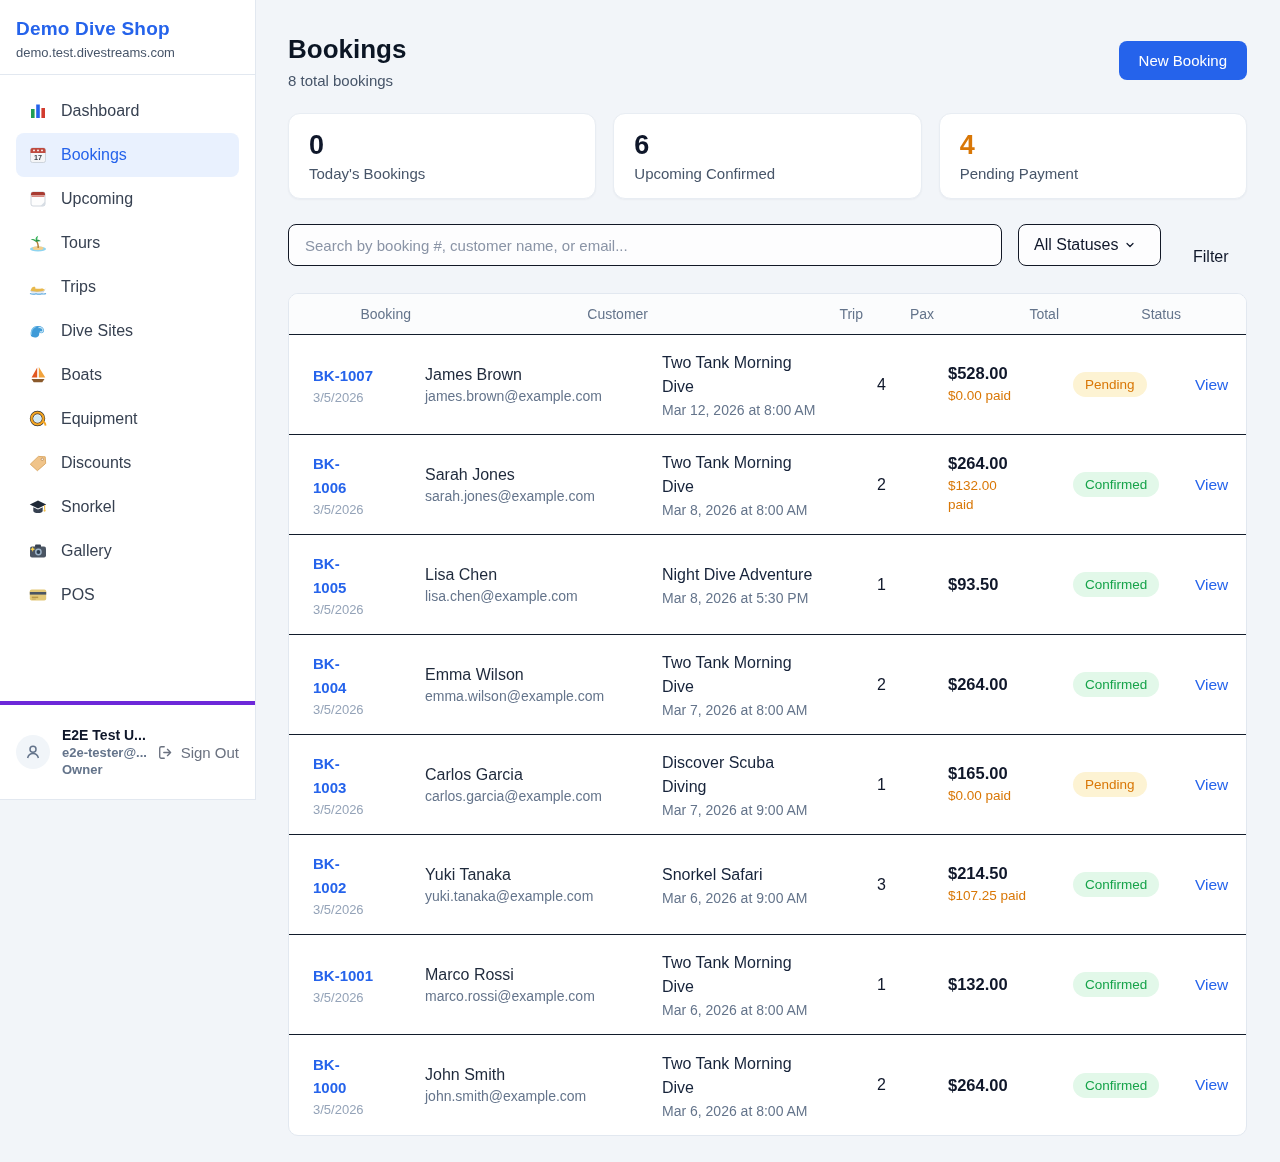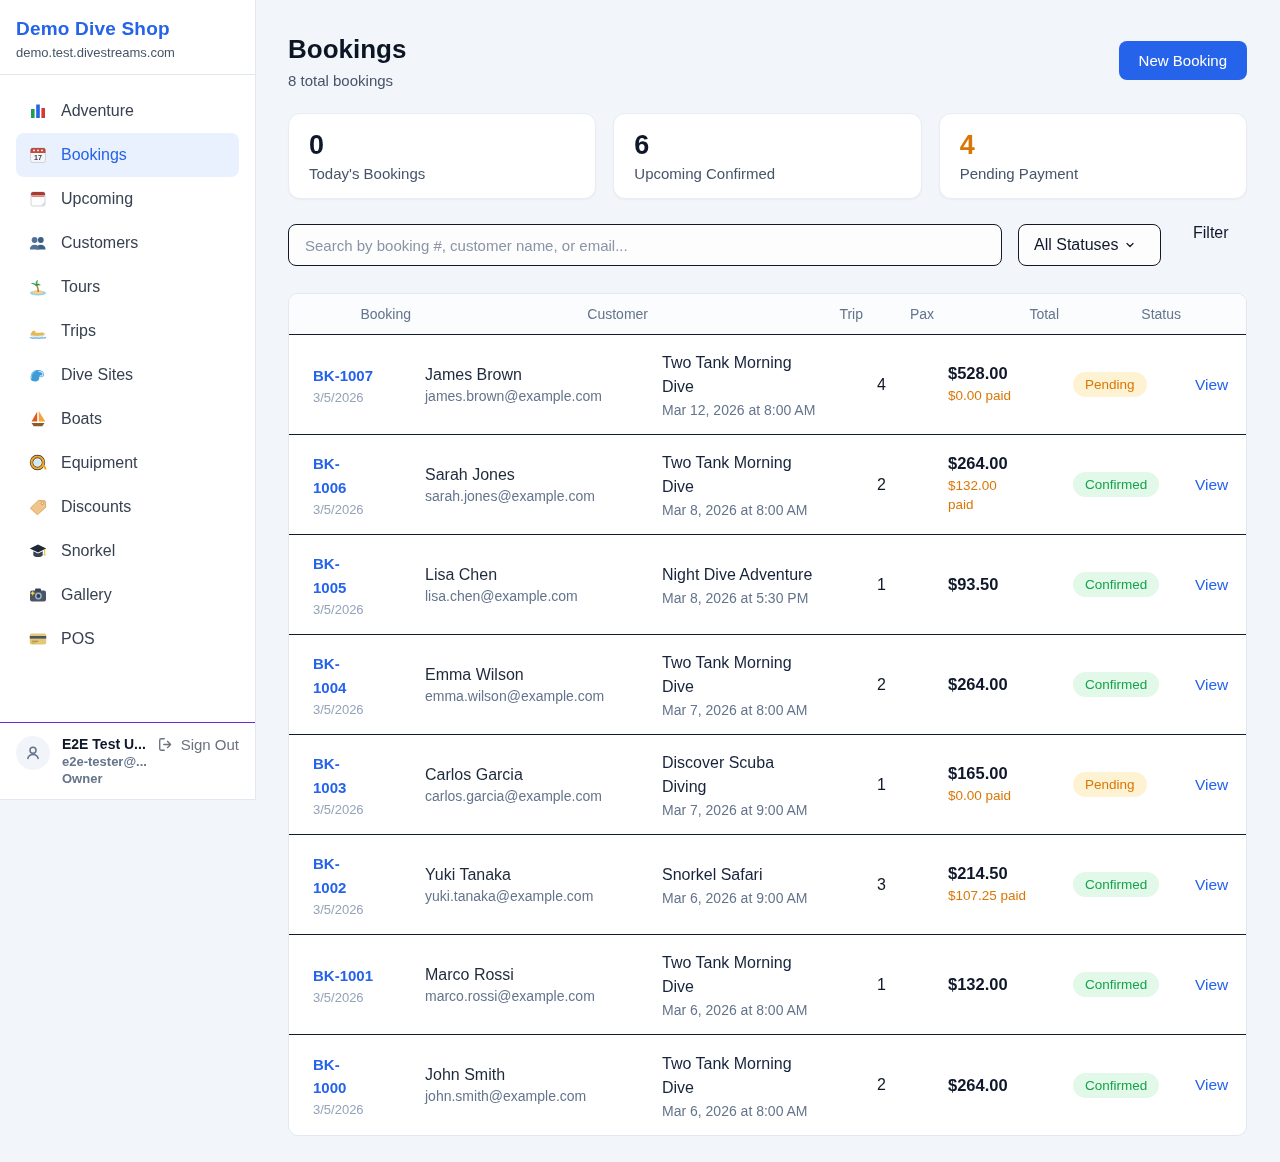--- a/index.html
+++ b/index.html
@@ -26,23 +26,23 @@
   .nav-item {
     display: flex; align-items: center; gap: 13px;
     padding: 10px 12px; border-radius: 8px;
     font-size: 16px; color: #374151; cursor: pointer;
     height: 44px;
   }
   .nav-item.active { background: #e9f1fe; color: #2563eb; }
   .nav-icon { width: 20px; height: 20px; flex: 0 0 20px; display: inline-flex; }
   .nav-icon svg { width: 20px; height: 20px; }
   .user-panel {
-    border-top: 1px solid #6d28d9;
-    padding: 13px 16px;
-    display: flex; align-items: flex-start; gap: 12px;
+    border-top: 4px solid #6d28d9;
+    padding: 22px 16px;
+    display: flex; align-items: center; gap: 12px;
   }
   .avatar {
     width: 34px; height: 34px; border-radius: 50%;
     background: #f1f5f9; flex: 0 0 34px;
     display: flex; align-items: center; justify-content: center;
   }
   .user-meta { flex: 1; min-width: 0; }
   .user-name { font-size: 14px; font-weight: 700; color: #0f172a; white-space: nowrap; }
   .user-email, .user-role { font-size: 13px; color: #64748b; margin-top: 2px; white-space: nowrap; font-weight: bold; }
   .signout {
@@ -63,21 +63,21 @@
   .stats { display: flex; gap: 17px; margin-top: 24px; }
   .stat-card {
     width: 309px; height: 86px; background: #fff;
     border: 1px solid #e8edf3; border-radius: 12px;
     padding: 16px 20px; box-shadow: 0 1px 2px rgba(15,23,42,.04);
   }
   .stat-value { font-size: 27px; font-weight: 700; color: #0f172a; line-height: 1.15; }
   .stat-card.stat-amber .stat-value { color: #d97706; }
   .stat-label { margin-top: 4px; font-size: 15px; color: #475569; }
   
-  .filter-row { display: flex; align-items: flex-start; margin-top: 25px; }
+  .filter-row { display: flex; align-items: flex-end; margin-top: 25px; }
   .search-input {
     width: 714px; height: 42px;
     border: 1px solid #121826; border-radius: 8px;
     padding: 0 16px; font-family: inherit; font-size: 15px; color: #0f172a;
     background: #fdfdfe; outline: none;
   }
   .search-input::placeholder { color: #8a94a6; }
   .status-select {
     margin-left: 16px; height: 42px; min-width: 143px;
     border: 1px solid #121826; border-radius: 8px;
@@ -135,21 +135,21 @@
 
   <nav class="nav">
     <div class="nav-item">
       <span class="nav-icon">
           <svg viewBox="0 0 20 20">
             <rect x="3" y="8" width="3.6" height="9" fill="#1f9d55"></rect>
             <rect x="8.2" y="3.5" width="3.6" height="13.5" fill="#2563eb"></rect>
             <rect x="13.4" y="7" width="3.6" height="10" fill="#d23b2e"></rect>
           </svg>
         </span>
-      <span>Adventure</span>
+      <span>Dashboard</span>
     </div>
     <div class="nav-item active">
       <span class="nav-icon">
           <svg viewBox="0 0 20 20">
             <rect x="2.5" y="3" width="15" height="14.5" rx="2" fill="#f4f5f7" stroke="#c4cbd4" stroke-width="0.8"></rect>
             <path d="M2.5 5a2 2 0 012-2h11a2 2 0 012 2v3h-15z" fill="#bf4a3f"></path>
             <circle cx="6" cy="5.4" r="0.9" fill="#fff"></circle>
             <circle cx="10" cy="5.4" r="0.9" fill="#fff"></circle>
             <circle cx="14" cy="5.4" r="0.9" fill="#fff"></circle>
             <text x="10" y="15.4" font-size="7.2" font-weight="bold" fill="#3a3f46" text-anchor="middle" font-family="Liberation Sans, sans-serif">17</text>
@@ -160,31 +160,20 @@
     <div class="nav-item">
       <span class="nav-icon">
           <svg viewBox="0 0 20 20">
             <rect x="3" y="3" width="14" height="14" rx="2" fill="#fdfdfd" stroke="#c4cbd4" stroke-width="0.8"></rect>
             <path d="M3 5a2 2 0 012-2h10a2 2 0 012 2v1.2H3z" fill="#a83a31"></path>
             <rect x="3.6" y="6.6" width="12.8" height="1.1" fill="#c95a50"></rect>
             <path d="M12.5 17l4.5-4.5V17z" fill="#d7dde4"></path>
           </svg>
         </span>
       <span>Upcoming</span>
-    </div>
-    <div class="nav-item">
-      <span class="nav-icon">
-          <svg viewBox="0 0 20 20">
-            <circle cx="12.8" cy="7" r="2.9" fill="#3b5f85"></circle>
-            <path d="M8 16.5c0-3 2.1-4.7 4.8-4.7s4.8 1.7 4.8 4.7z" fill="#3b5f85"></path>
-            <circle cx="6.6" cy="7" r="2.9" fill="#4f7396"></circle>
-            <path d="M1.8 16.5c0-3 2.1-4.7 4.8-4.7s4.8 1.7 4.8 4.7z" fill="#4f7396"></path>
-          </svg>
-        </span>
-      <span>Customers</span>
     </div>
     <div class="nav-item">
       <span class="nav-icon">
           <svg viewBox="0 0 20 20">
             <ellipse cx="10" cy="16" rx="8" ry="2.4" fill="#8fd4ef"></ellipse>
             <ellipse cx="10" cy="15.2" rx="5.4" ry="1.9" fill="#f3cf8b"></ellipse>
             <path d="M10.2 15c.2-3.8-.6-6-2.6-7.8" stroke="#b5803b" stroke-width="1.5" fill="none"></path>
             <path d="M7.6 7.2C5.9 5.6 4 5.7 2.8 6.8c1.9.2 3.3.8 4.8 1.8z" fill="#2fa44f"></path>
             <path d="M7.6 7.2c-.3-2.2.8-3.8 2.6-4.4-.8 1.7-1 3.2-.8 4.9z" fill="#36b45a"></path>
             <path d="M7.6 7.2c2-.9 4-.4 5.2 1-2-.2-3.6.1-5.2.9z" fill="#2a9348"></path>

